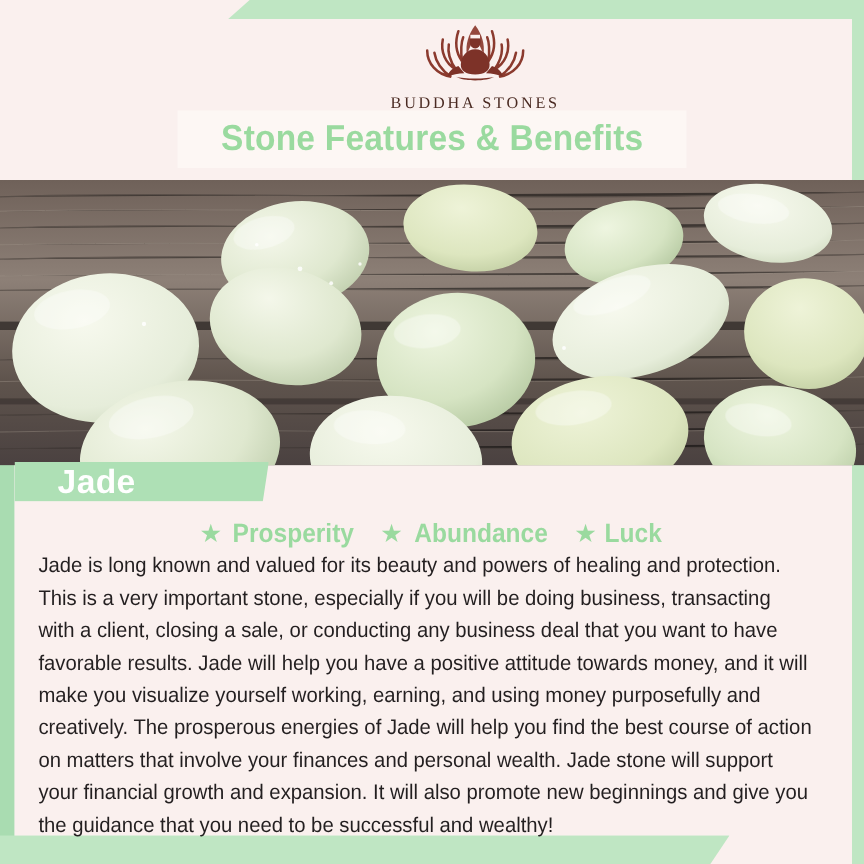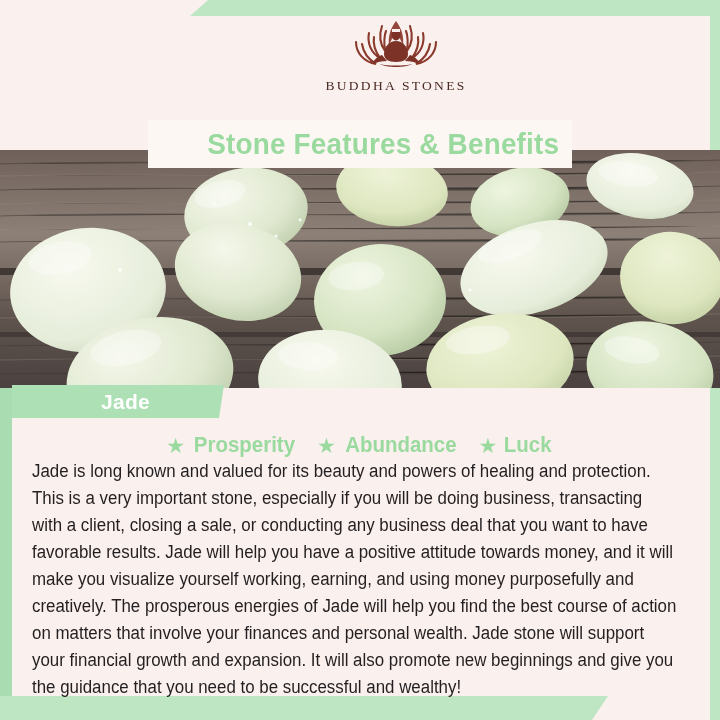--- a/index.html
+++ b/index.html
@@ -60,26 +60,26 @@
     margin-top: 2px;
     font-family: "Liberation Serif", serif;
     font-size: 13.5px;
     letter-spacing: 2.3px;
     color: #4a2a22;
   }
 
   
   .title-banner {
     position: absolute;
-    top: 120px; left: 148px;
+    top: 92px; left: 148px;
     width: 424px; height: 48px;
     background: #fdf7f4;
     display: flex;
     align-items: center;
-    justify-content: flex-end;
+    justify-content: center;
     z-index: 6;
   }
   .title-text {
     font-size: 30px;
     font-weight: bold;
     color: #9ada9f;
     font-stretch: condensed;
     transform: scaleX(0.93);
     letter-spacing: 0.2px;
     white-space: nowrap;
@@ -100,22 +100,22 @@
     position: absolute;
     top: 385px; left: 12px;
     width: 212px; height: 33px;
     background: #aee0b5;
     clip-path: polygon(0 0, 100% 0, calc(100% - 5px) 100%, 0 100%);
     display: flex;
     align-items: center;
     z-index: 6;
   }
   .jade-text {
-    margin-left: 89px;
-    font-size: 21px;
+    margin-left: 36px;
+    font-size: 28px;
     font-weight: bold;
     color: #ffffff;
     letter-spacing: 0.3px;
   }
 
   
   .benefits {
     position: absolute;
     top: 430px; left: 0;
     width: 720px; height: 30px;

